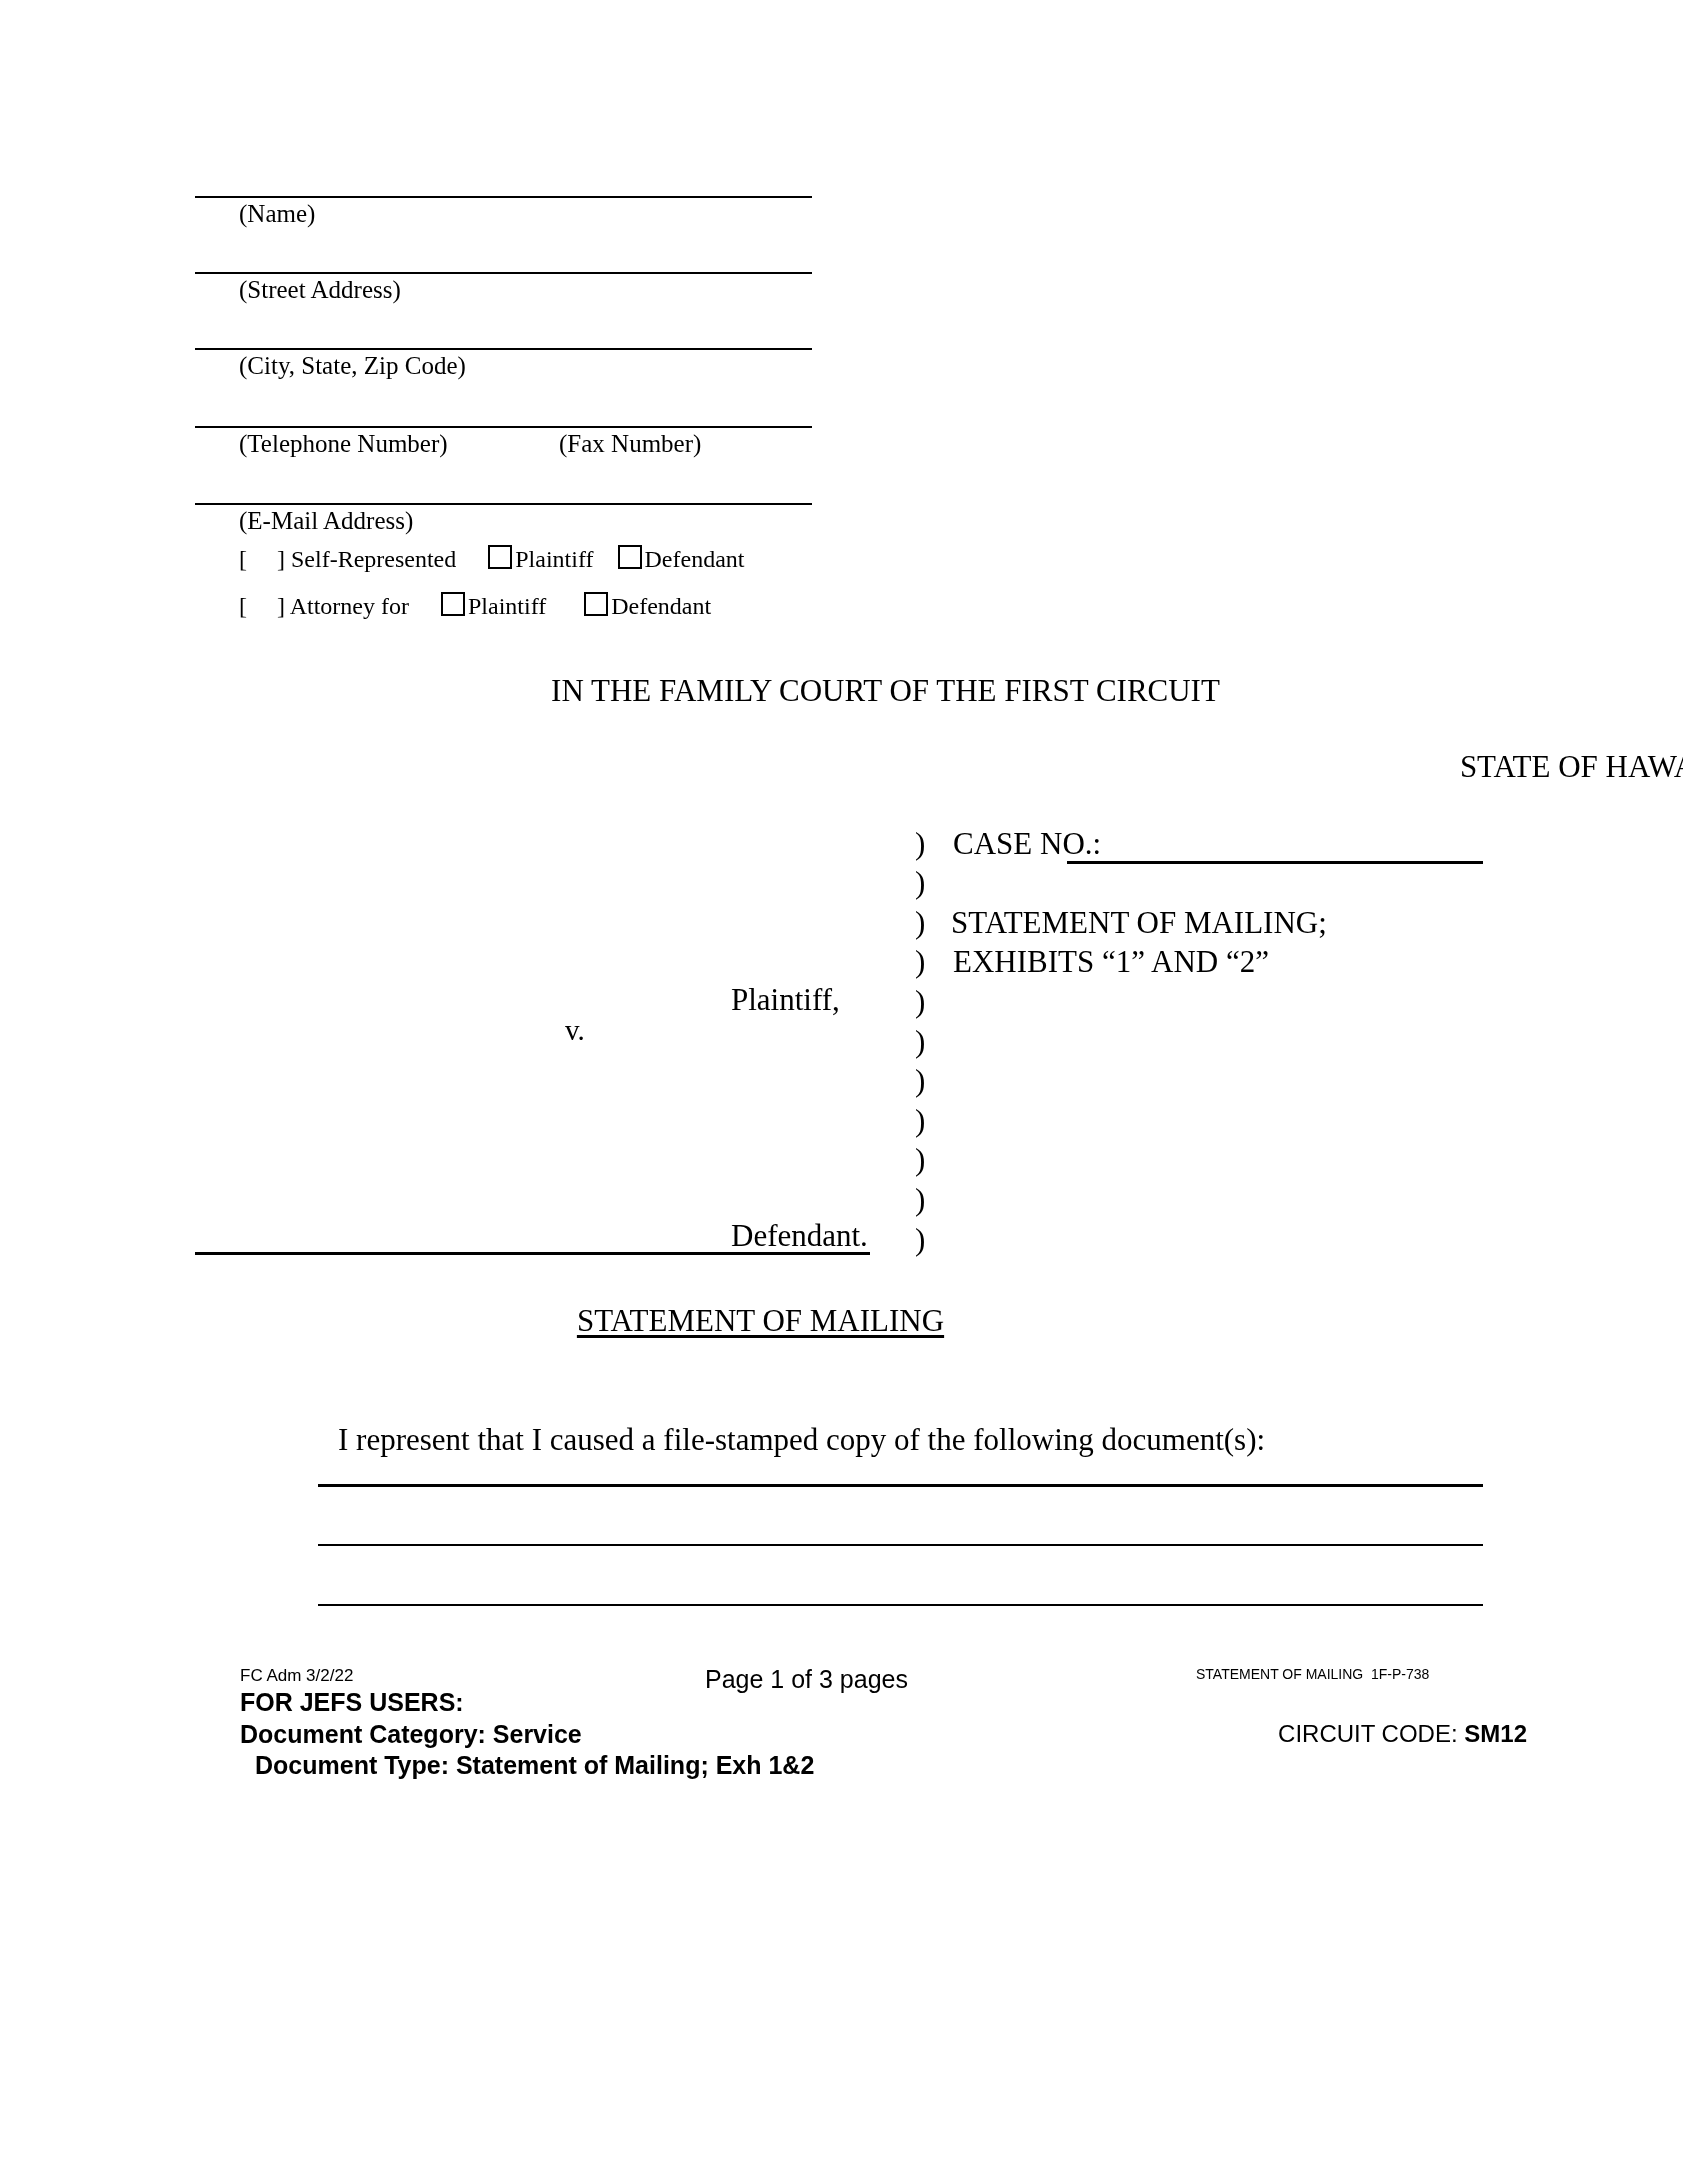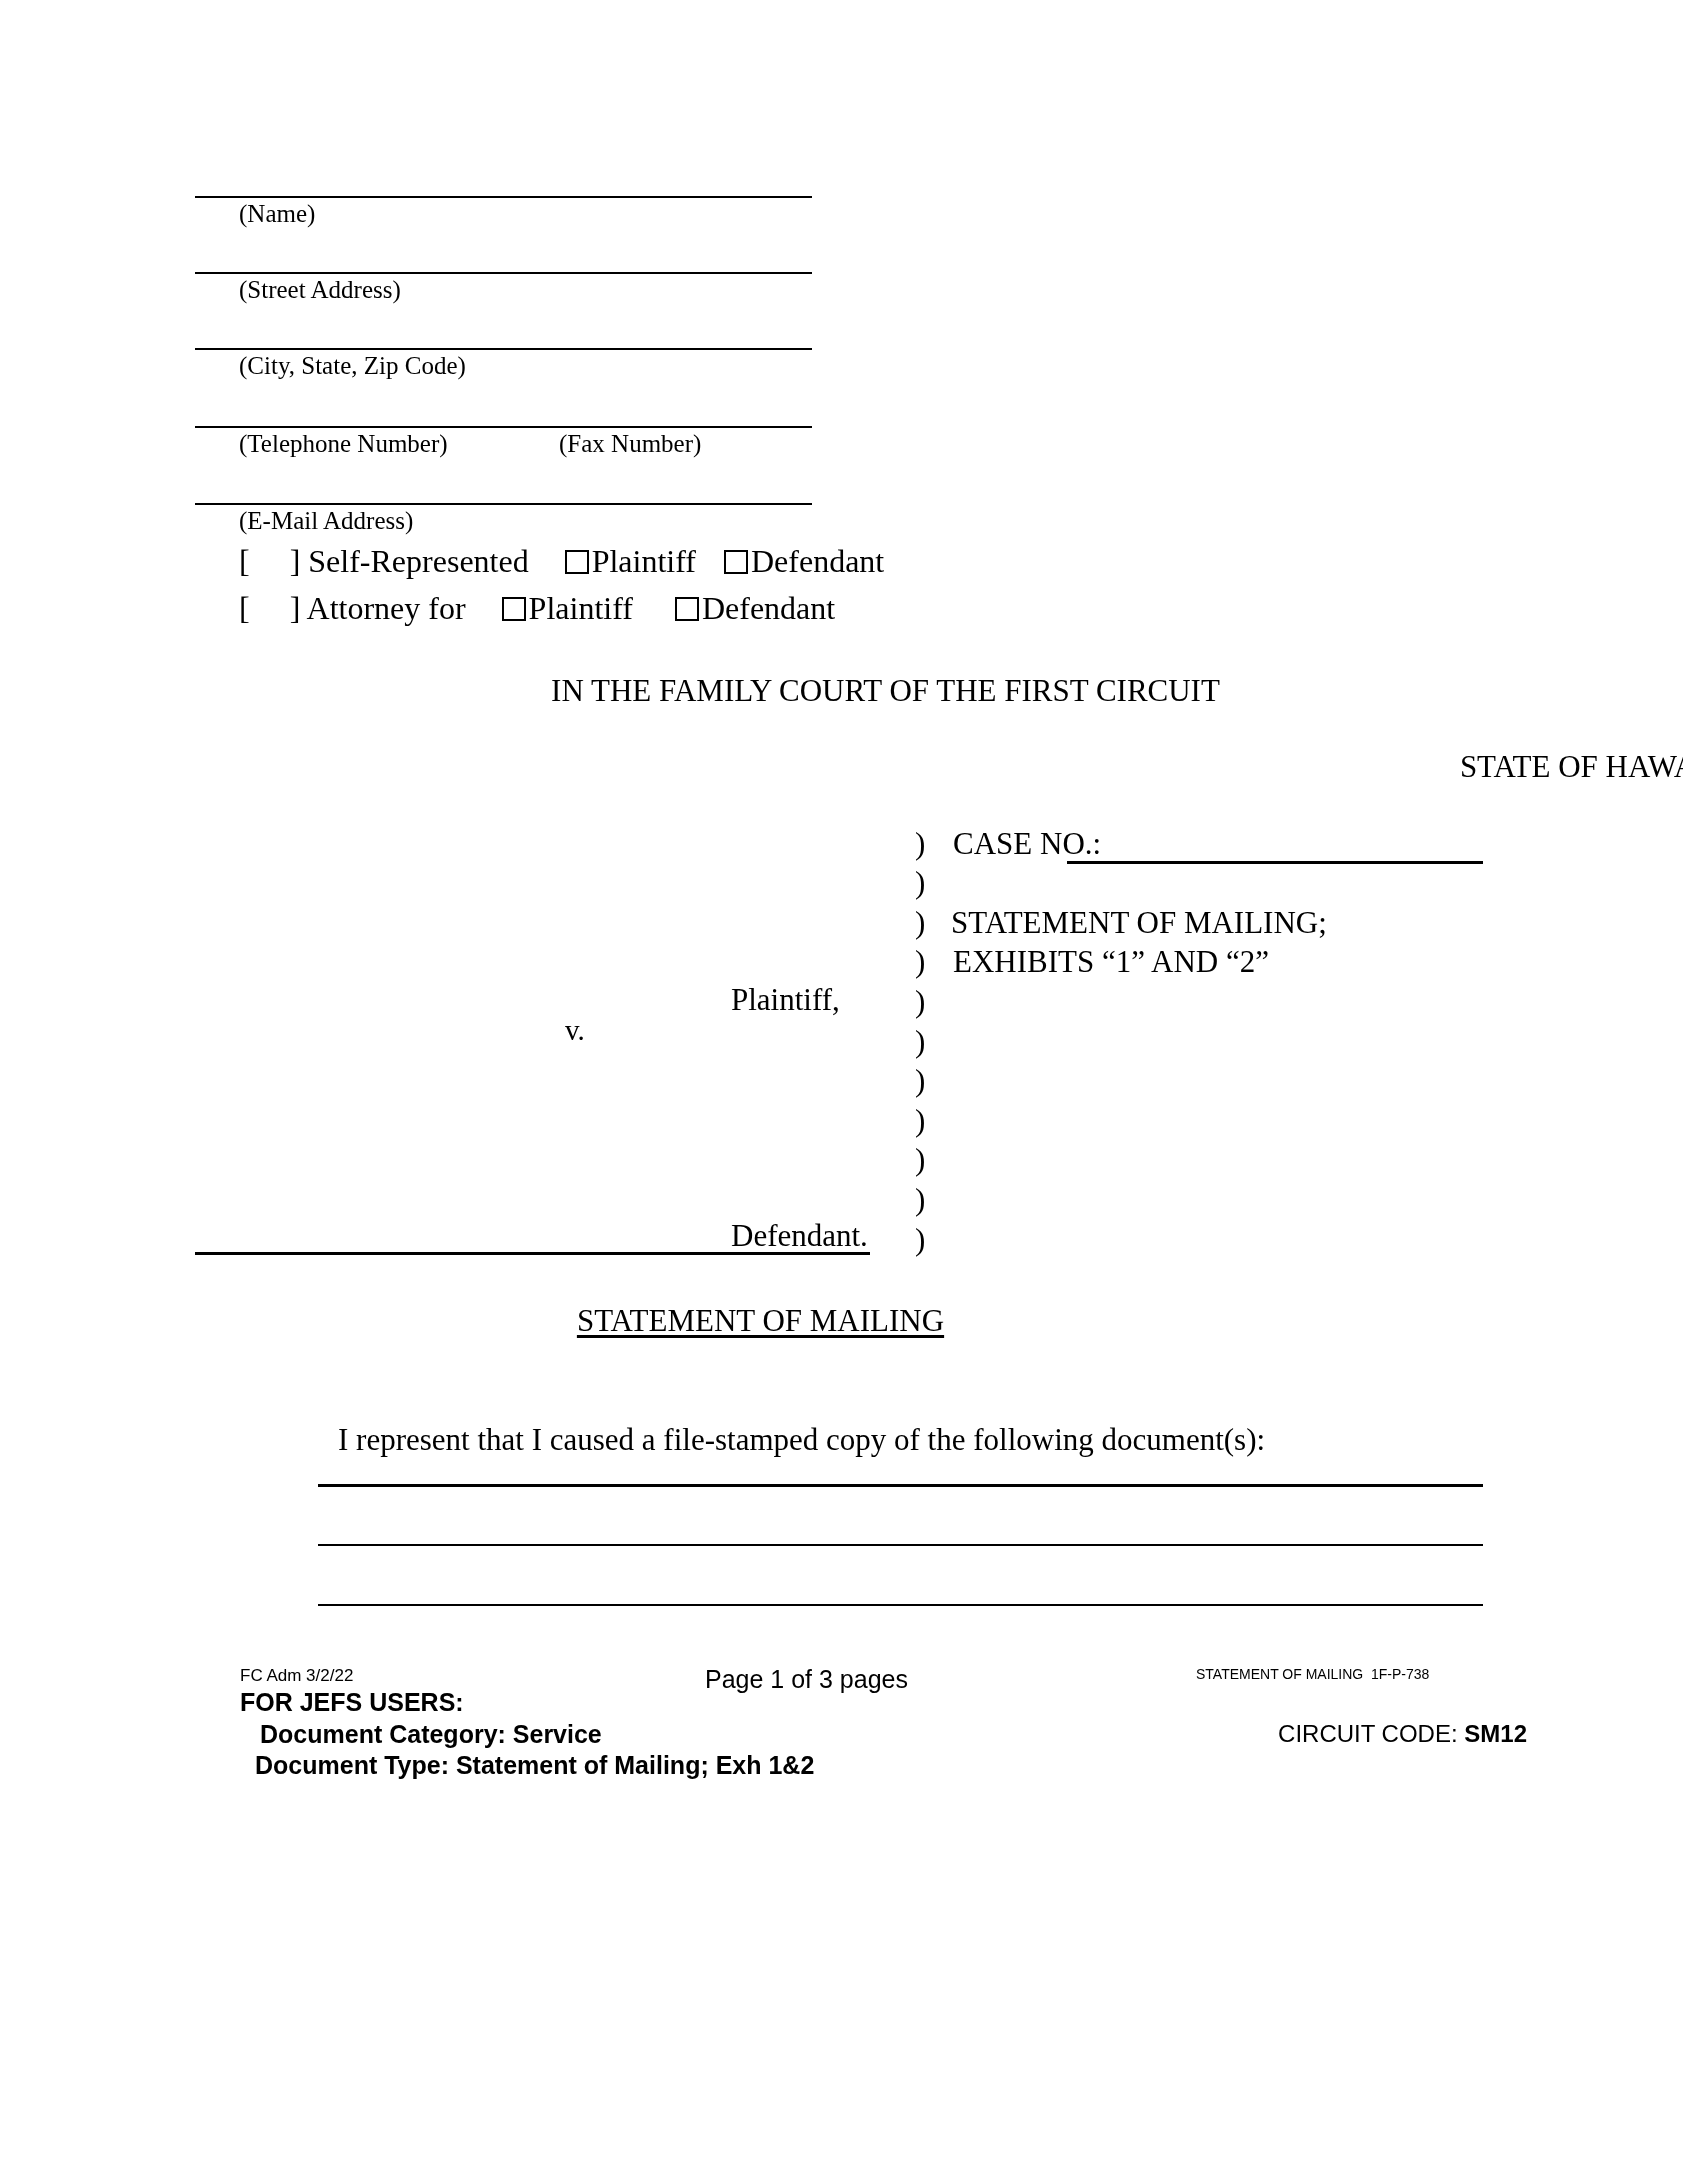--- a/index.html
+++ b/index.html
@@ -2,21 +2,21 @@
 <html><head>
 <meta charset="utf-8">
 <style>
   html, body { margin: 0; padding: 0; background: #ffffff; }
   body { width: 1683px; height: 2178px; position: relative; overflow: hidden; color: #000; }
   .serif { font-family: "Liberation Serif", "DejaVu Serif", serif; }
   .sans { font-family: "Liberation Sans", "DejaVu Sans", sans-serif; }
   .abs { position: absolute; white-space: nowrap; margin-left: 44px; }
   .hline { position: absolute; background: #000; height: 2px; }
   .label { font-size: 25px; line-height: 1; }
-  .opt { font-size: 32px; line-height: 1; }
+  .opt { font-size: 24px; line-height: 1; }
   .cb { display: inline-block; width: 24px; height: 24px; border: 2px solid #000; vertical-align: -2px; margin-right: 3px; box-sizing: border-box; }
   .court { font-size: 31px; line-height: 1; }
   .paren { font-size: 31px; line-height: 1; }
   .footer-small { font-size: 17px; }
 </style>
 </head>
 <body>
 
 <div>
   <div class="hline" style="left:195px; top:196px; width:617px;"></div>
@@ -88,19 +88,19 @@
 
 <div class="hline" style="left:318px; top:1484px; width:1165px; height:3px;"></div>
 <div class="hline" style="left:318px; top:1544px; width:1165px;"></div>
 <div class="hline" style="left:318px; top:1604px; width:1165px;"></div>
 
 <div class="abs sans footer-small" style="left:196px; top:1666px;">FC Adm 3/2/22</div>
 <div class="abs sans" style="left:661px; top:1665px; font-size:25px;">Page 1 of 3 pages</div>
 <div class="abs sans footer-small" style="left:1152px; top:1666px; font-size:14px; white-space:pre;">STATEMENT OF MAILING  1F-P-738</div>
 
 <div class="abs sans" style="left:196px; top:1688px; font-size:25px; font-weight:bold;">FOR JEFS USERS:</div>
-<div class="abs sans" style="left:216px; top:1720px; font-size:25px; font-weight:bold;">Document Category: Service</div>
+<div class="abs sans" style="left:196px; top:1720px; font-size:25px; font-weight:bold;">Document Category: Service</div>
 <div class="abs sans" style="left:211px; top:1751px; font-size:25px; font-weight:bold;">Document Type: Statement of Mailing; Exh 1&amp;2</div>
 
 <div class="abs sans" style="left:1225px; top:1720px; font-size:24px; width:258px; text-align:right;">
   <span style="white-space:pre;">CIRCUIT CODE: </span><span style="font-weight:bold;">SM12</span>
 </div>
 
 
 </body></html>

